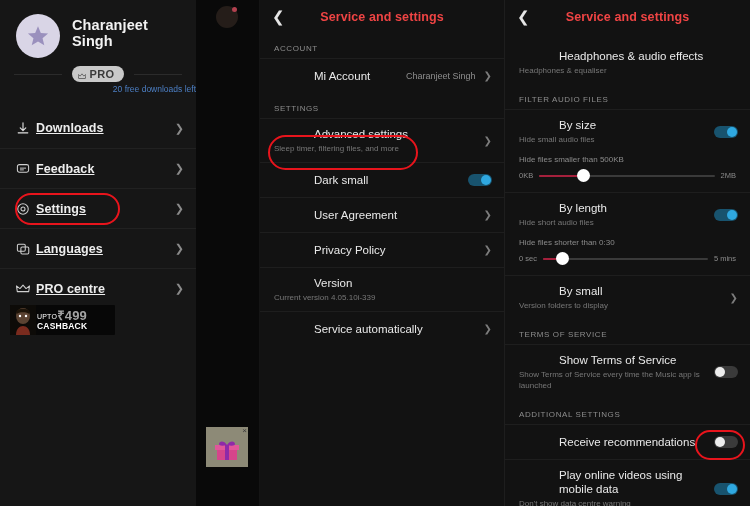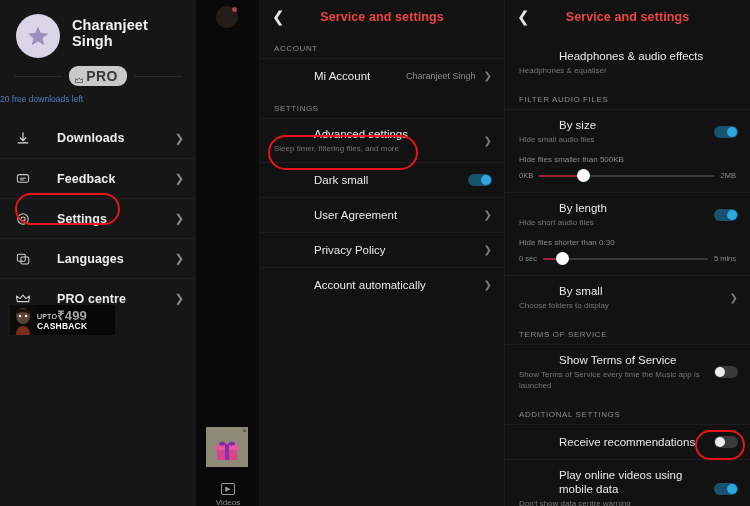--- a/index.html
+++ b/index.html
@@ -29,40 +29,41 @@
     color:#f2f2f2; font-size:14.5px; font-weight:bold; line-height:16px;
     padding-top:3px; letter-spacing:.1px;
   }
   .pro-row { display:flex; justify-content:center; align-items:center; margin-top:2px; position:relative; }
   .pro-row:before, .pro-row:after {
     content:""; position:absolute; top:50%; height:1px; background:#2b2b2b;
   }
   .pro-row:before { left:14px; width:48px; }
   .pro-row:after { right:14px; width:48px; }
   .pro-badge {
-    background:#c9c9c9; color:#3a3a3a; font-size:14px; font-weight:bold;
+    background:#c9c9c9; color:#3a3a3a; font-size:11px; font-weight:bold;
     border-radius:9px; padding:2px 9px 2px 6px;
     display:inline-flex; align-items:flex-end; gap:3px; letter-spacing:.4px;
     position:relative; z-index:2;
   }
   .pro-badge svg { display:block; }
-  .free-dl { text-align:left; color:#4c7fc4; font-size:8.5px; margin-top:8px; }
+  .free-dl { text-align:right; color:#4c7fc4; font-size:8.5px; margin-top:2px; }
 
   .menu { margin-top:14px; }
   .menu-item {
     height:40px; display:flex; align-items:center;
     padding:0 12px 0 16px; position:relative;
     border-top:1px solid #212121;
   }
   .menu-item:first-child { border-top:none; }
   .menu-ico { width:18px; flex:0 0 18px; display:flex; align-items:center; justify-content:flex-start; }
   .menu-ico svg { display:block; }
   .menu-label {
-    color:#ededed; font-size:12.5px; font-weight:bold; margin-left:23px; flex:1;
+    color:#ededed; font-size:12.5px; font-weight:bold; margin-left:2px; flex:1;
     letter-spacing:.1px;
+    text-decoration:underline;
   }
   .chev { color:#8a8a8a; font-size:11px; line-height:1; }
 
   .ring {
     position:absolute; border:2.5px solid #e8141c; border-radius:40px;
     pointer-events:none; z-index:30;
   }
 
   .promo {
     position:absolute; left:10px; top:305px; width:105px; height:30px;
@@ -271,24 +272,20 @@
     </div>
     <div class="gift-card">
       <svg width="42" height="40" viewBox="0 0 42 40">
         <rect x="11" y="22" width="20" height="11" fill="#d6458b"></rect>
         <rect x="9" y="18" width="24" height="5" fill="#e0579a"></rect>
         <rect x="19" y="18" width="4" height="15" fill="#8e2aa8"></rect>
         <path d="M21 18c-3-5-8-4-8-1 0 2 4 2 8 1zM21 18c3-5 8-4 8-1 0 2-4 2-8 1z" fill="#8e2aa8"></path>
       </svg>
       <span class="gift-x">×</span>
     </div>
-    <div class="videos-tab">
-      <div class="videos-ico">▶</div>
-      <div class="videos-lbl">Videos</div>
-    </div>
   </div>
 
   <div class="panel panel-mid">
 
     <div class="panel-head">
       <span class="back-arrow">❮</span>
       <span class="panel-title">Service and settings</span>
     </div>
 
     <div class="section-head">ACCOUNT</div>
@@ -327,24 +324,30 @@
       <span class="row-chev">❯</span>
     </div>
 
     <div class="row">
       <div class="row-txt">
         <div class="row-title">Privacy Policy</div>
       </div>
       <span class="row-chev">❯</span>
     </div>
 
-
-    <div class="row">
-      <div class="row-txt">
-        <div class="row-title">Account automatically</div>
+    <div class="row">
+      <div class="row-txt">
+        <div class="row-title">Version</div>
+        <div class="row-sub">Current version 4.05.10i-339</div>
+      </div>
+    </div>
+
+    <div class="row">
+      <div class="row-txt">
+        <div class="row-title">Service automatically</div>
       </div>
       <span class="row-chev">❯</span>
     </div>
 
     <div class="ring" style="left:8px; top:135px; width:150px; height:35px;"></div>
   </div>
 
   <div class="panel panel-right">
 
     <div class="panel-head">
@@ -401,21 +404,21 @@
           <span class="fill" style="width:12%"></span>
           <span class="thumb" style="left:12%"></span>
         </span>
         <span class="slider-end">5 mins</span>
       </div>
     </div>
 
     <div class="row">
       <div class="row-txt">
         <div class="row-title">By small</div>
-        <div class="row-sub">Choose folders to display</div>
+        <div class="row-sub">Version folders to display</div>
       </div>
       <span class="row-chev">❯</span>
     </div>
 
     <div class="section-head">TERMS OF SERVICE</div>
 
     <div class="row">
       <div class="row-txt">
         <div class="row-title">Show Terms of Service</div>
         <div class="row-sub">Show Terms of Service every time the Music app is launched</div>

